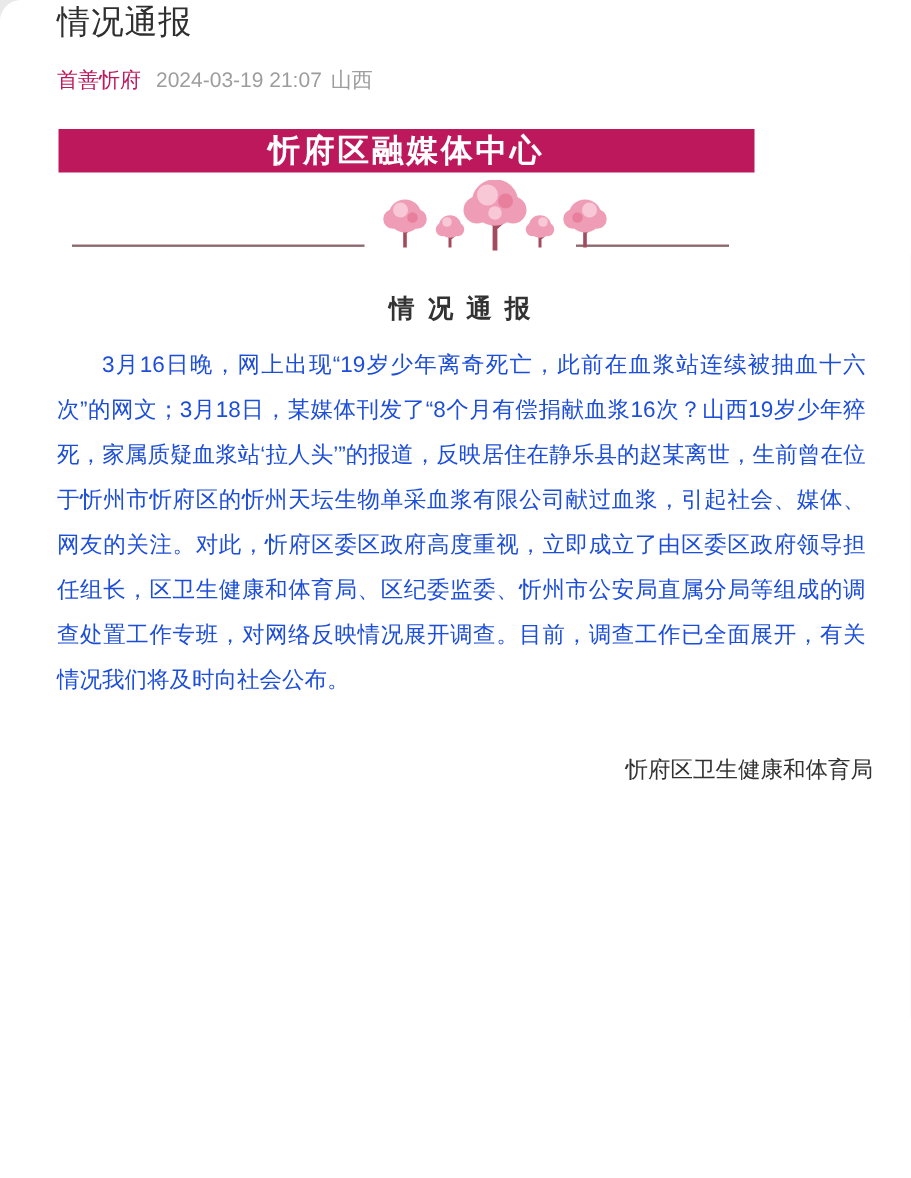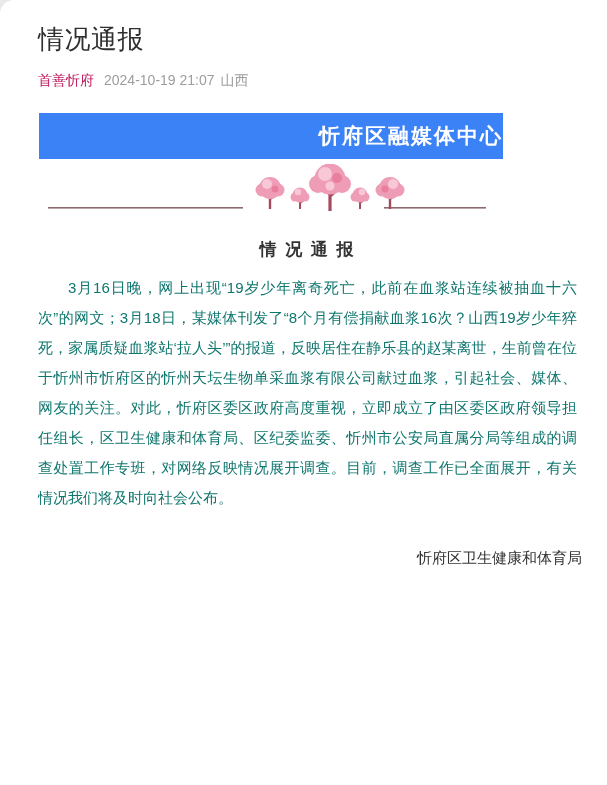--- a/index.html
+++ b/index.html
@@ -12,37 +12,37 @@
   }
   .card {
     position: absolute; inset: 0;
     background: #ffffff;
     border-top-left-radius: 14px;
   }
   .article {
     padding: 0 30px 0 38px;
   }
   .page-title {
-    margin: 0; padding-top: 22px;
-    font-size: 26px; font-weight: 400;
+    margin: 0; 
+    font-size: 22px; font-weight: 400;
     color: #2f2f2f; letter-spacing: 0.5px;
   }
   .meta {
     margin-top: 15px;
     font-size: 14px; color: #9d9d9d;
   }
   .meta .source {
     color: #be185d; margin-right: 10px; cursor: pointer;
   }
   .meta .loc { margin-left: 6px; margin-top: 47px; }
   .banner {
     margin-top: 23px; margin-left: 1px;
-    width: 464px; height: 46px;
-    background: #3b82f6;
-    display: flex; align-items: center; justify-content: flex-end;
+    width: 464px; height: 29px;
+    background: #be185d;
+    display: flex; align-items: center; justify-content: center;
   }
   .banner span {
     font-family: "Liberation Serif", "DejaVu Serif", serif;
     color: #ffffff; font-size: 21px; font-weight: 700;
     letter-spacing: 2px; line-height: 1;
   }
   .decoration {
     margin-top: 5px; margin-left: 8px;
     width: 500px; height: 50px;
     display: block;
@@ -50,41 +50,41 @@
   .doc-heading {
     margin: 24px 0 0 0;
     text-align: center;
     font-size: 17px; font-weight: 700;
     color: #333333; letter-spacing: 2px;
   }
   .body-text { margin-top: 12px; }
   .body-text p {
     margin: 0 0 30px 0;
     font-size: 15px; line-height: 30px;
-    color: #0f766e;
+    color: #1d4ed8;
     text-indent: 2em;
     text-align: justify;
   }
   .sig-block {
     margin-top: 26px; margin-right: -5px;
     text-align: right;
     font-size: 15px; color: #333333;
   }
   .sig-block .sig { line-height: 30px; }
 </style>
 </head>
 <body>
 
 <div class="card">
   <div class="article">
 
     <h1 class="page-title">情况通报</h1>
 
     <div class="meta">
-      <span class="source">首善忻府</span><span class="time">2024-10-19 21:07</span><span class="loc">山西</span>
+      <span class="source">首善忻府</span><span class="time">2024-03-19 21:07</span><span class="loc">山西</span>
     </div>
 
     <div class="banner">
       <span>忻府区融媒体中心</span>
     </div>
 
     <svg class="decoration" viewBox="0 0 500 50" xmlns="http://www.w3.org/2000/svg">
 
       <rect x="2" y="43" width="195" height="1.6" fill="#8d6a6e"></rect>
       <rect x="338" y="43" width="102" height="1.6" fill="#8d6a6e"></rect>

